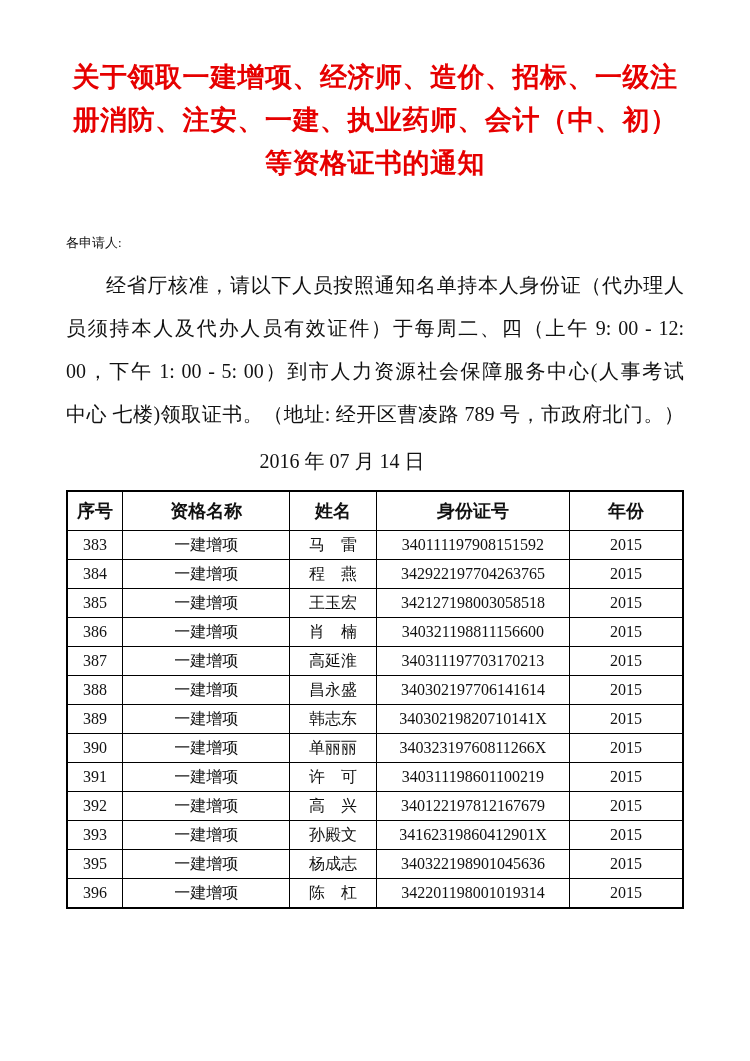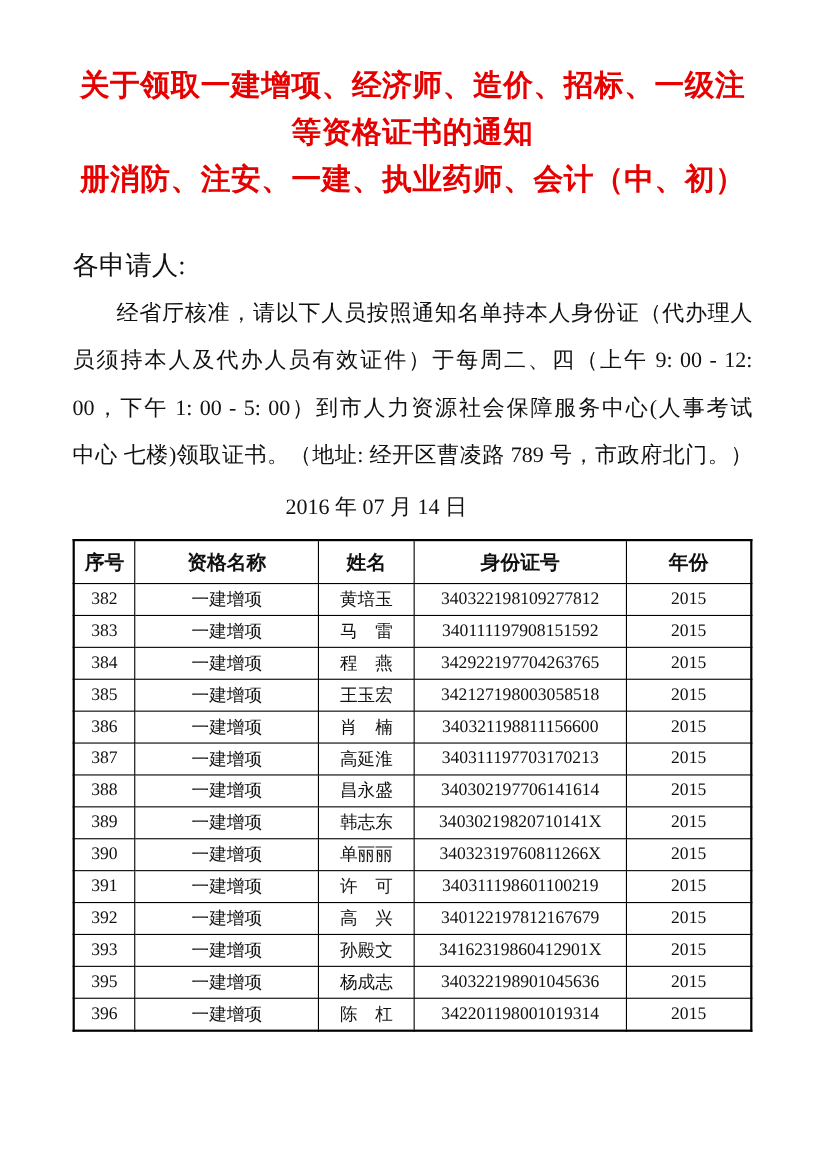--- a/index.html
+++ b/index.html
@@ -25,21 +25,21 @@
     margin: 0;
     color: #e60000;
     font-size: 27px;
     font-weight: bold;
     text-align: center;
     line-height: 43px;
     letter-spacing: 0.5px;
   }
   .greeting {
     margin-top: 36px;
-    font-size: 24px;
+    font-size: 13px;
     line-height: 43px;
   }
   .para .pline {
     font-size: 20px;
     line-height: 43px;
     text-align: justify;
     text-align-last: justify;
     white-space: nowrap;
   }
   .para .pline.indent {
@@ -84,22 +84,22 @@
   col.c-id    { width: 31.4%; }
   col.c-year  { width: 18.4%; }
 </style>
 </head>
 <body>
 
 <div class="page">
 
   <h1 class="title" style="color: rgb(230, 0, 0);">
     <div>关于领取一建增项、经济师、造价、招标、一级注</div>
+    <div>册消防、注安、一建、执业药师、会计（中、初）</div>
     <div>等资格证书的通知</div>
-    <div>册消防、注安、一建、执业药师、会计（中、初）</div>
   </h1>
 
   <div class="greeting">各申请人:</div>
 
   <div class="para">
     <div class="pline indent">经省厅核准，请以下人员按照通知名单持本人身份证（代办理人</div>
     <div class="pline">员须持本人及代办人员有效证件）于每周二、四（上午 9: 00 - 12:</div>
     <div class="pline">00，下午 1: 00 - 5: 00）到市人力资源社会保障服务中心(人事考试</div>
     <div class="pline">中心 七楼)领取证书。（地址: 经开区曹凌路 789 号，市政府北门。）</div>
   </div>
@@ -118,27 +118,20 @@
       <tr>
         <th>序号</th>
         <th>资格名称</th>
         <th>姓名</th>
         <th>身份证号</th>
         <th>年份</th>
       </tr>
     </thead>
     <tbody id="table-body">
         <tr>
-          <td>382</td>
-          <td>一建增项</td>
-          <td>黄培玉</td>
-          <td>340322198109277812</td>
-          <td>2015</td>
-        </tr>
-        <tr>
           <td>383</td>
           <td>一建增项</td>
           <td>马　雷</td>
           <td>340111197908151592</td>
           <td>2015</td>
         </tr>
         <tr>
           <td>384</td>
           <td>一建增项</td>
           <td>程　燕</td>

